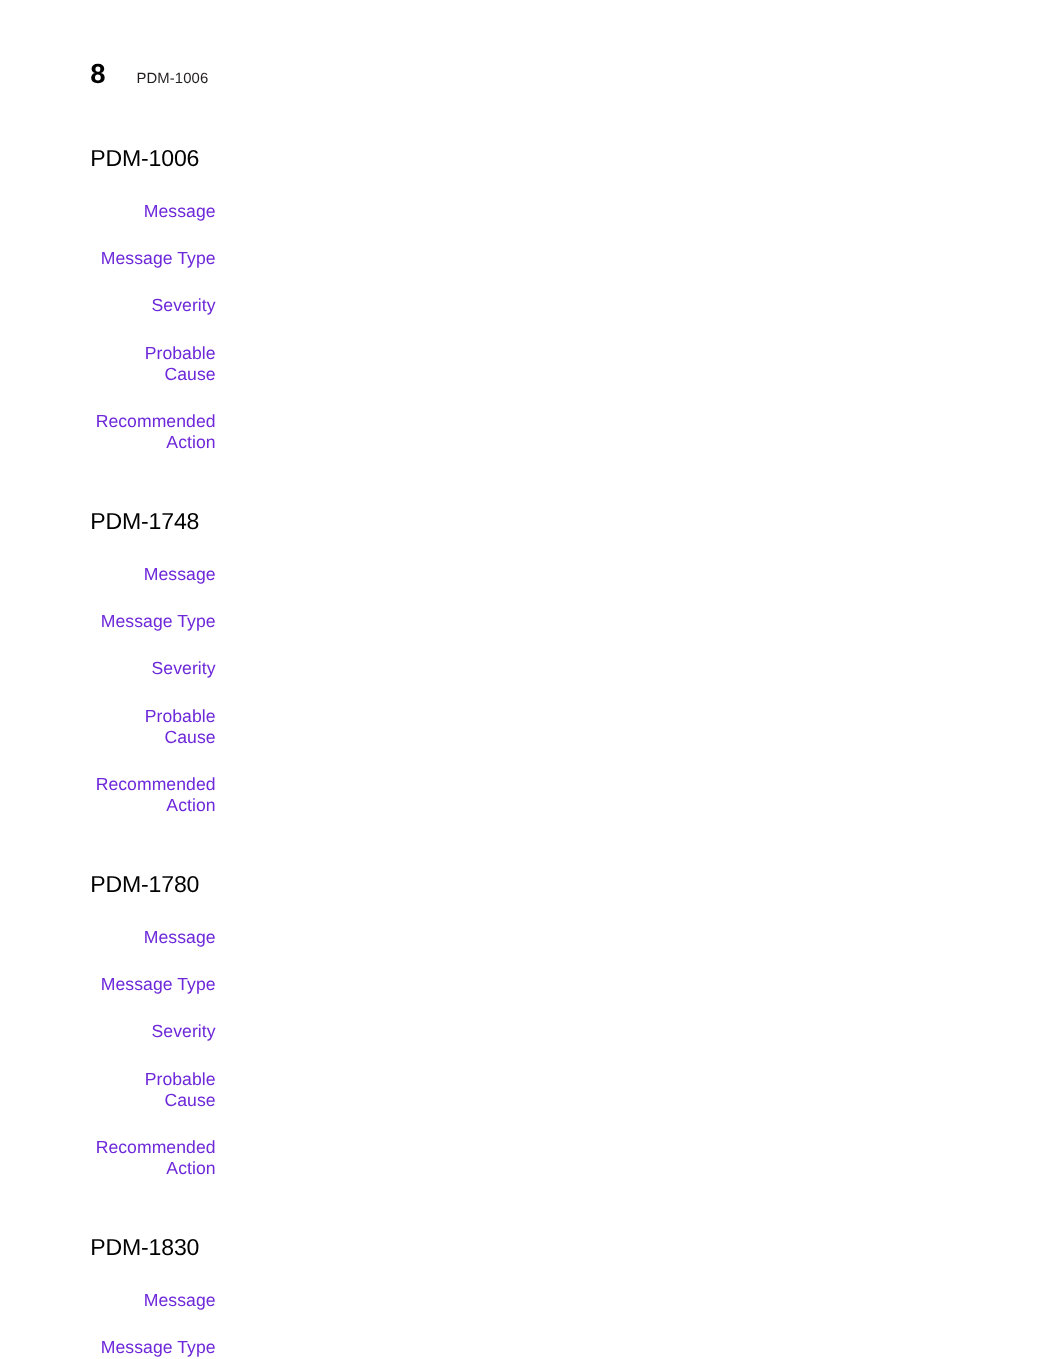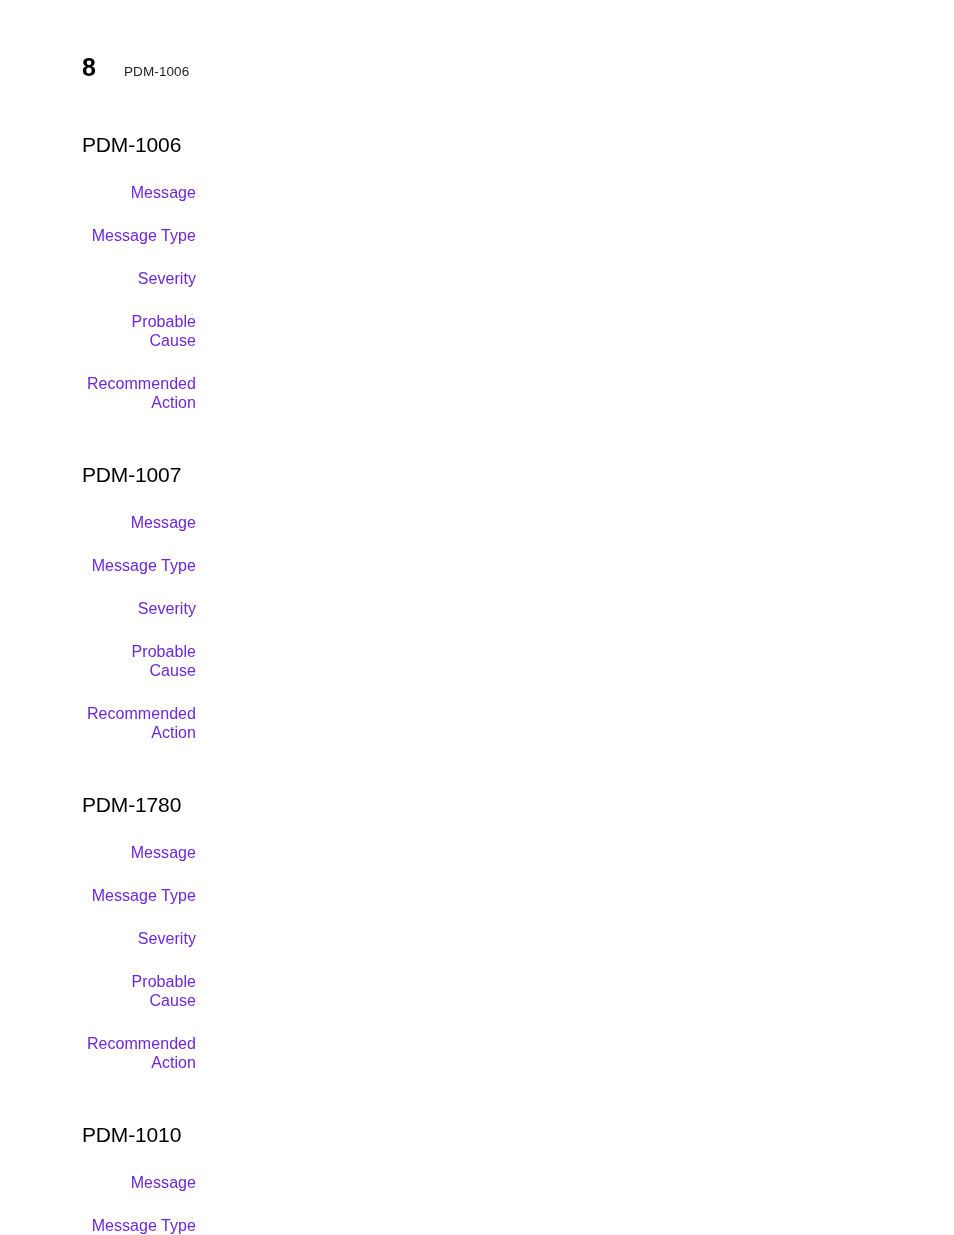--- a/index.html
+++ b/index.html
@@ -147,21 +147,21 @@
             <div class="field-value"></div>
           </li>
           <li class="field-row">
             <div class="field-label">Recommended
 Action</div>
             <div class="field-value"></div>
           </li>
         </ul>
       </div>
       <div class="msg-section">
-        <h2 class="section-heading">PDM-1007</h2>
+        <h2 class="section-heading">PDM-1748</h2>
         <ul class="fields">
           <li class="field-row">
             <div class="field-label">Message</div>
             <div class="field-value"></div>
           </li>
           <li class="field-row">
             <div class="field-label">Message Type</div>
             <div class="field-value"></div>
           </li>
           <li class="field-row">
@@ -199,21 +199,21 @@
             <div class="field-value"></div>
           </li>
           <li class="field-row">
             <div class="field-label">Recommended
 Action</div>
             <div class="field-value"></div>
           </li>
         </ul>
       </div>
       <div class="msg-section">
-        <h2 class="section-heading">PDM-1010</h2>
+        <h2 class="section-heading">PDM-1830</h2>
         <ul class="fields">
           <li class="field-row">
             <div class="field-label">Message</div>
             <div class="field-value"></div>
           </li>
           <li class="field-row">
             <div class="field-label">Message Type</div>
             <div class="field-value"></div>
           </li>
           <li class="field-row">

